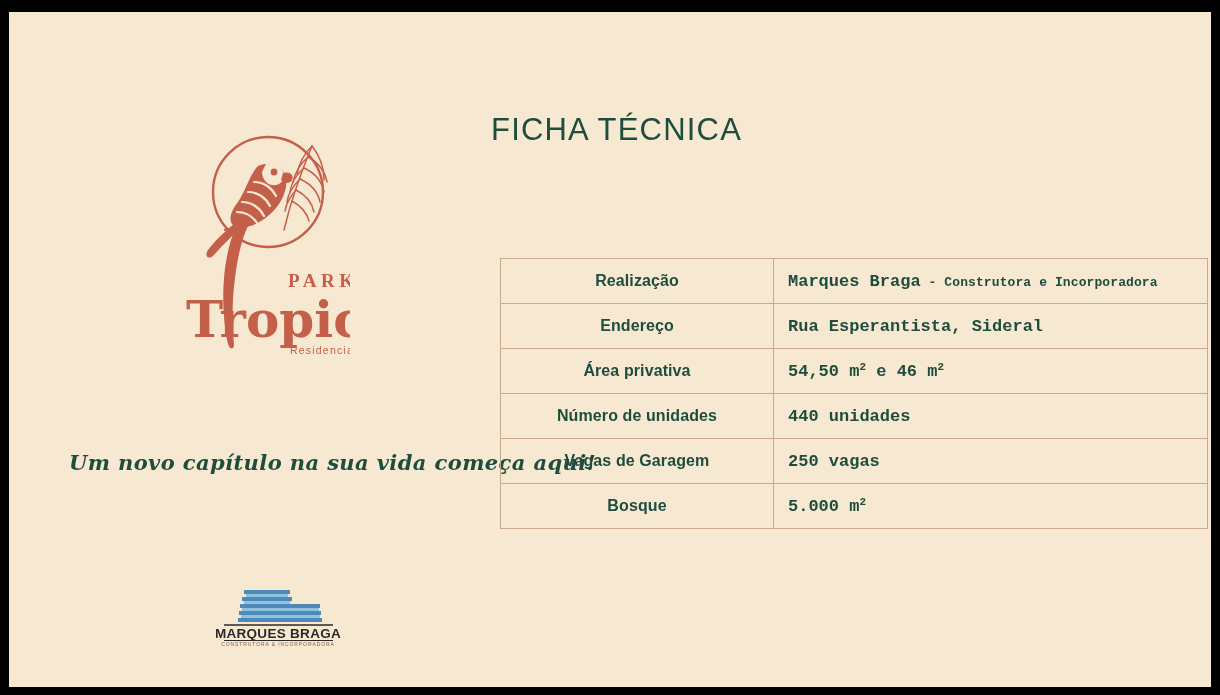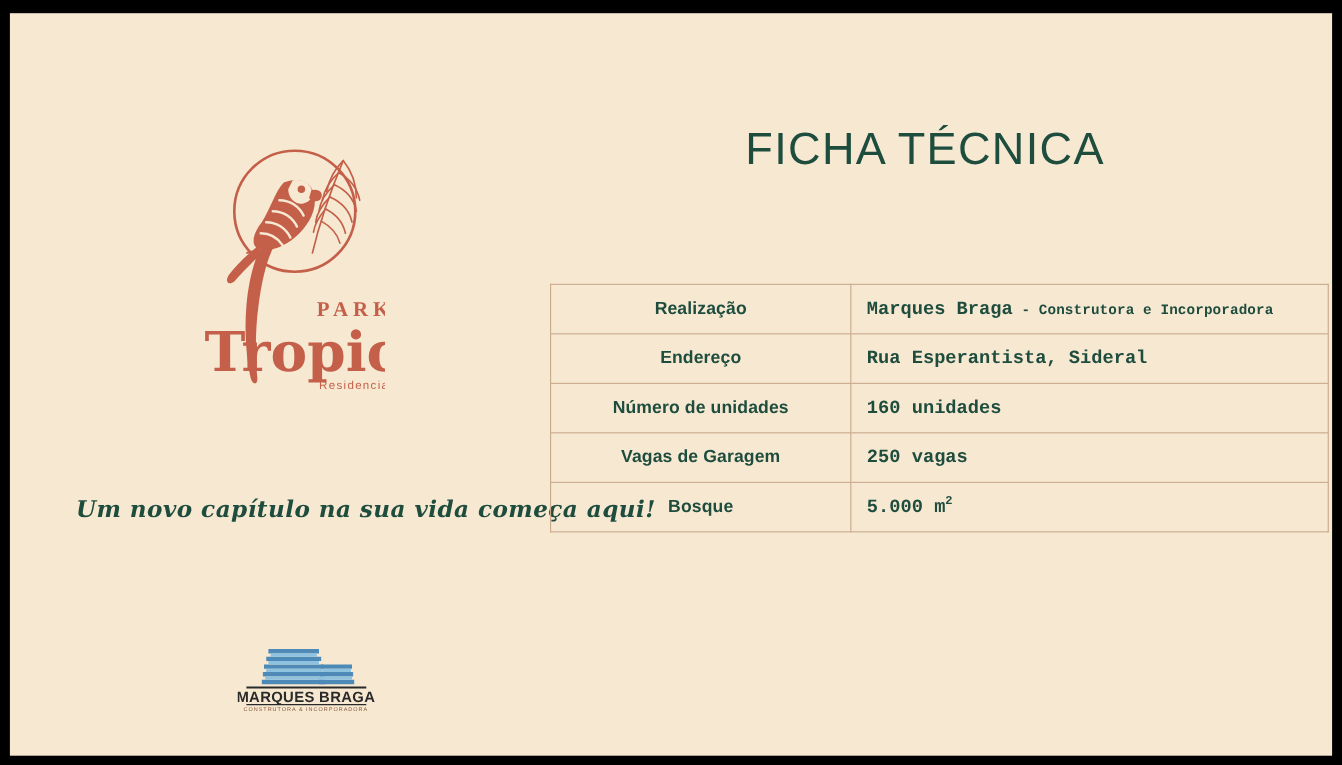--- a/index.html
+++ b/index.html
@@ -83,23 +83,23 @@
     top: 0px;
     width: 720px;
     height: 675px;
   }
 
   #page-title {
     position: absolute;
     left: 0px;
     top: 100px;
     width: 700px;
-    text-align: center;
+    text-align: left;
     font-family: "Liberation Sans", sans-serif;
-    font-size: 41px;
+    font-size: 31px;
     font-weight: 400;
     letter-spacing: 1.2px;
     color: #1E4D3E;
   }
 
   #spec-table {
     position: absolute;
     left: 9px;
     top: 246px;
     width: 691px;
@@ -240,22 +240,26 @@
         <tbody>
           <tr>
             <td class="spec-label">Realização</td>
             <td class="spec-value"><span class="value-main">Marques Braga</span><span class="value-sub"> - Construtora e Incorporadora</span></td>
           </tr>
           <tr>
             <td class="spec-label">Endereço</td>
             <td class="spec-value"><span class="value-main">Rua Esperantista, Sideral</span></td>
           </tr>
           <tr>
+            <td class="spec-label">Área privativa</td>
+            <td class="spec-value"><span class="value-main">54,50 m</span><span class="sup">2</span><span class="value-main"> e 46 m</span><span class="sup">2</span></td>
+          </tr>
+          <tr>
             <td class="spec-label">Número de unidades</td>
-            <td class="spec-value"><span class="value-main">160 unidades</span></td>
+            <td class="spec-value"><span class="value-main">440 unidades</span></td>
           </tr>
           <tr>
             <td class="spec-label">Vagas de Garagem</td>
             <td class="spec-value"><span class="value-main">250 vagas</span></td>
           </tr>
           <tr>
             <td class="spec-label">Bosque</td>
             <td class="spec-value"><span class="value-main">5.000 m</span><span class="sup">2</span></td>
           </tr>
         </tbody>

